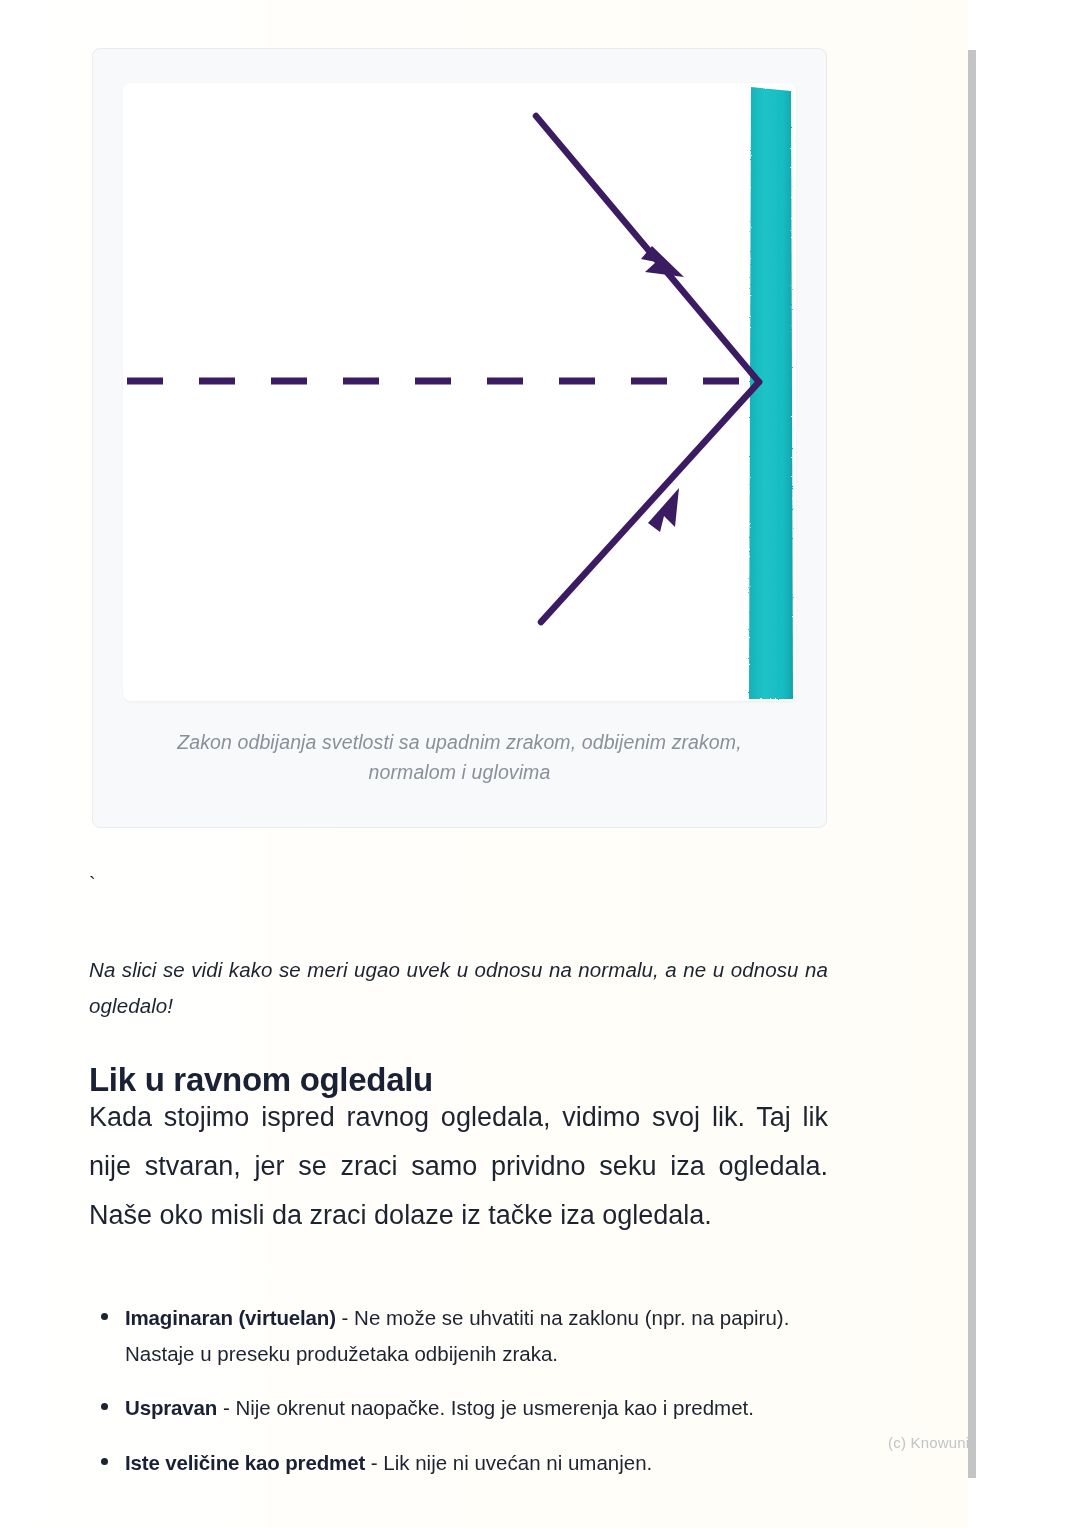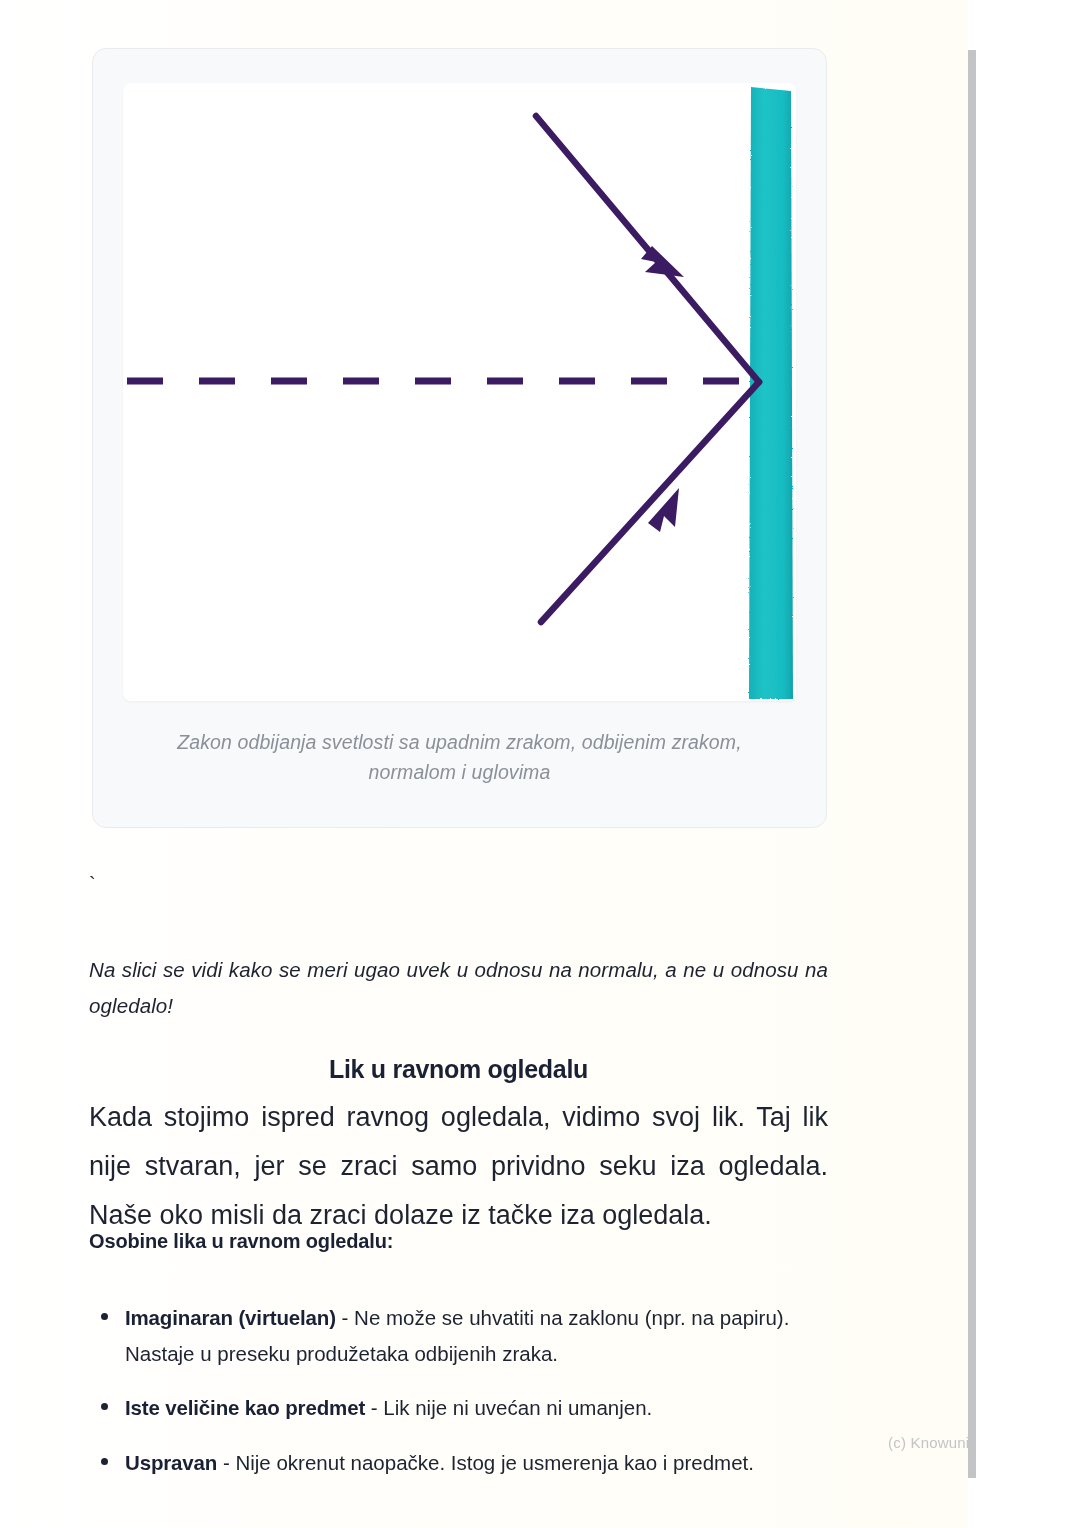--- a/index.html
+++ b/index.html
@@ -28,21 +28,21 @@
 
   
   #figure-card {
     position: absolute;
     left: 92px;
     top: 48px;
     width: 735px;
     height: 780px;
     background: #f8f9fa;
     border: 1px solid #e9ebee;
-    border-radius: 14px;
+    border-radius: 8px;
     box-sizing: border-box;
   }
 
   #figure-image-frame {
     position: absolute;
     left: 30px;
     top: 34px;
     width: 673px;
     height: 618px;
     background: #ffffff;
@@ -91,26 +91,25 @@
     font-size: 20.5px;
     line-height: 1.78;
     text-align: justify;
     color: #1d2330;
     letter-spacing: 0.1px;
     margin-top: 20px;
   }
 
   #section-heading {
     top: 1032px;
-    font-size: 25px;
+    font-size: 33px;
     font-weight: bold;
     line-height: 1.3;
     color: #1b2135;
     letter-spacing: -0.3px;
-    text-align: center;
   }
 
   #body-paragraph {
     top: 1093px;
     font-size: 27px;
     line-height: 1.82;
     text-align: justify;
     color: #1d2330;
   }
 
@@ -231,32 +230,31 @@
   </div>
 
   <div class="content-text" id="stray-backtick">`</div>
 
   <div class="content-text" id="intro-note">Na slici se vidi kako se meri ugao uvek u odnosu na normalu, a ne u odnosu na ogledalo!</div>
 
   <h2 class="content-text" id="section-heading">Lik u ravnom ogledalu</h2>
 
   <div class="content-text" id="body-paragraph">Kada stojimo ispred ravnog ogledala, vidimo svoj lik. Taj lik nije stvaran, jer se zraci samo prividno seku iza ogledala. Naše oko misli da zraci dolaze iz tačke iza ogledala.</div>
 
-  <div class="content-text" id="list-lead">Osobine lika u ravnom ogledalu:</div>
 
   <ul id="property-list">
     <li>
       <span class="bullet-dot"></span><span class="term">Imaginaran (virtuelan)</span><span> - Ne može se uhvatiti na zaklonu (npr. na papiru). Nastaje u preseku produžetaka odbijenih zraka.</span>
     </li>
     <li>
+      <span class="bullet-dot"></span><span class="term">Uspravan</span><span> - Nije okrenut naopačke. Istog je usmerenja kao i predmet.</span>
+    </li>
+    <li>
       <span class="bullet-dot"></span><span class="term">Iste veličine kao predmet</span><span> - Lik nije ni uvećan ni umanjen.</span>
     </li>
-    <li>
-      <span class="bullet-dot"></span><span class="term">Uspravan</span><span> - Nije okrenut naopačke. Istog je usmerenja kao i predmet.</span>
-    </li>
   </ul>
 
   <div id="watermark">(c) Knowunity 2025</div>
 
 </div>
 
 <div id="scrollbar-track">
   
 </div>
 <div id="scrollbar-thumb"></div>

